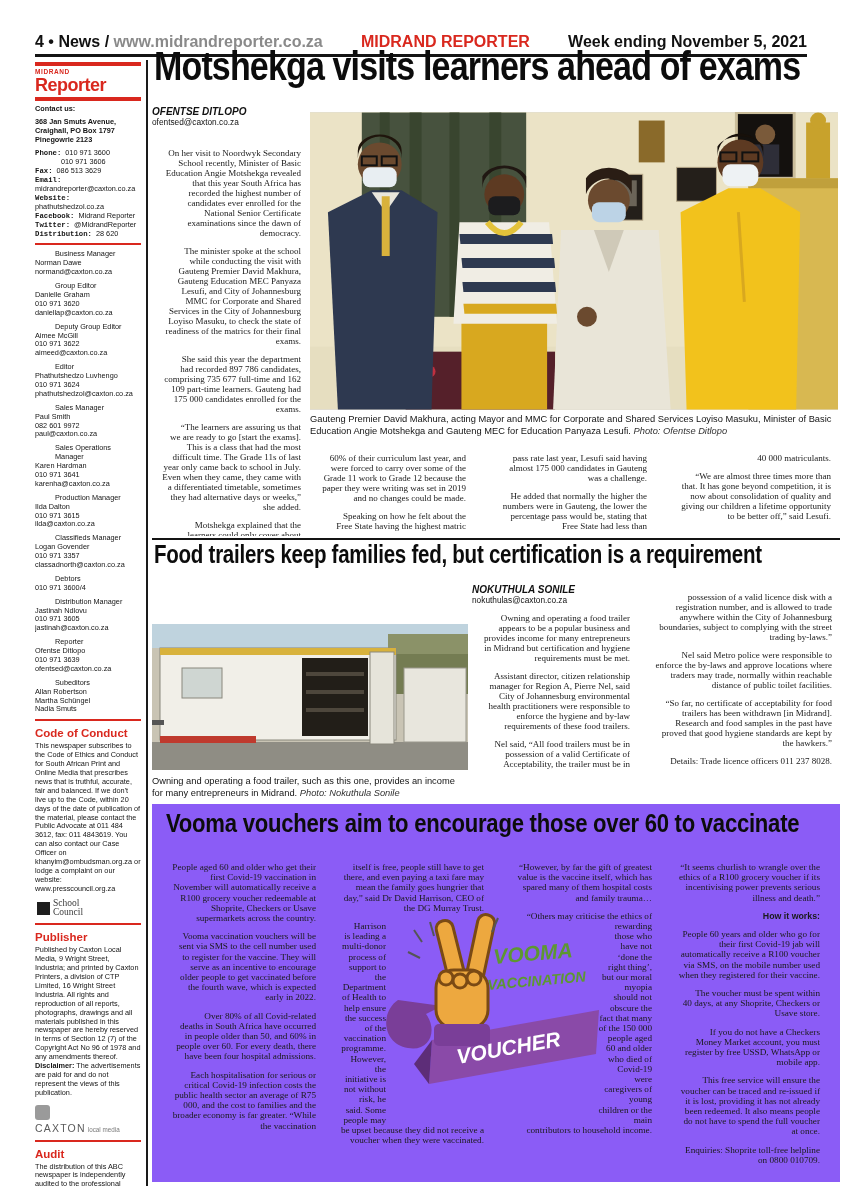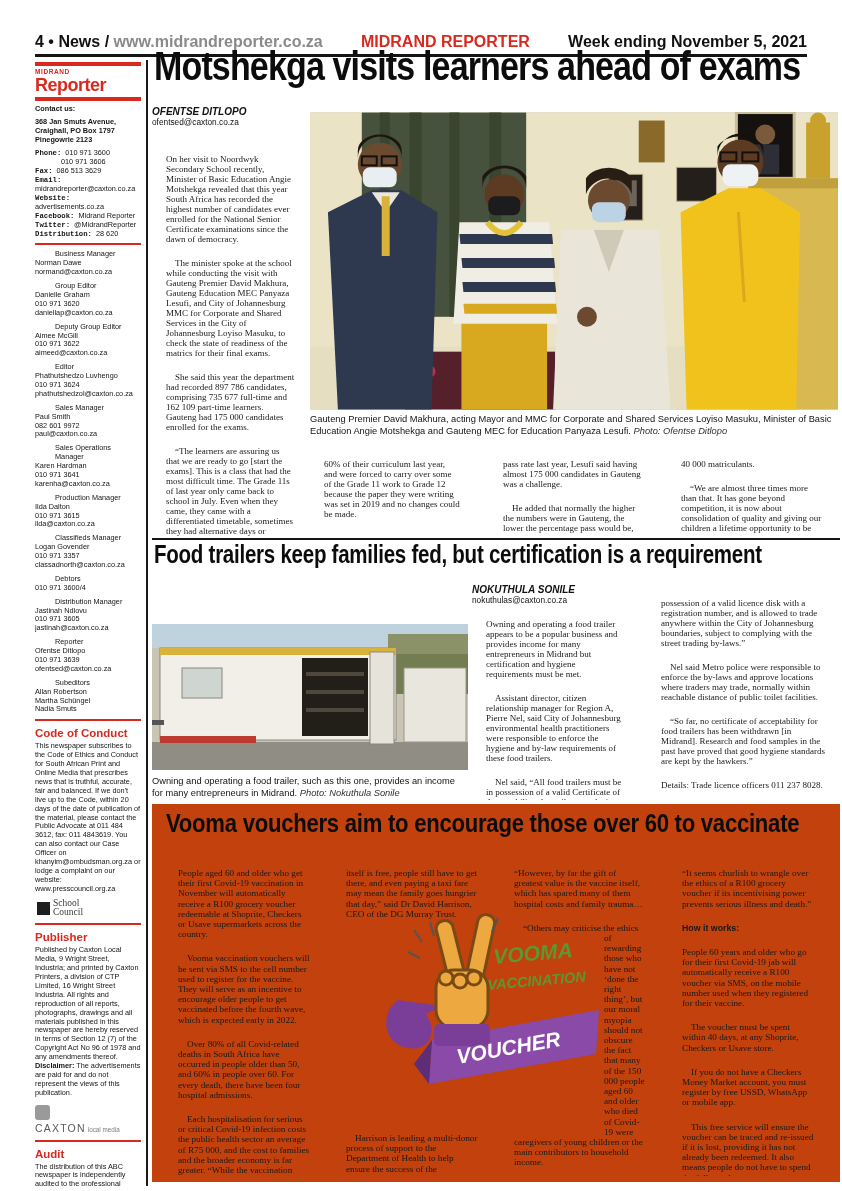--- a/index.html
+++ b/index.html
@@ -35,31 +35,31 @@
   .cx-name{font-size:10.5px;letter-spacing:1.2px;color:#5a5a5a;}
   .cx-sub{font-size:6.3px;color:#7a7a7a;}
   
   .main{position:absolute;left:152px;top:50px;width:688px;height:1133px;}
   .h1{position:absolute;left:2px;top:-6px;font-size:40px;font-weight:bold;letter-spacing:-1px;
       white-space:nowrap;transform:scaleX(.85);transform-origin:left top;color:#0c0c0c;}
   .byline{position:absolute;}
   .byline-name{font-weight:bold;font-style:italic;font-size:10px;}
   .byline-mail{font-size:8.3px;}
   .serif{font-family:"Liberation Serif",serif;font-size:9px;line-height:10px;color:#1a1a1a;}
-  .para{margin:14px;}
+  .para{margin:8px;text-align:right;}
   .para.ind{text-indent:9px;}
   .col{position:absolute;overflow:hidden;}
   .photo{position:absolute;overflow:hidden;background:#ddd;}
   .caption{position:absolute;font-size:9.3px;line-height:11.5px;color:#141414;}
   .credit{font-style:italic;color:#333;}
   .rule2{position:absolute;left:0;top:488px;width:688px;height:2px;background:#141414;}
   .h2{position:absolute;left:2px;top:490px;font-size:25px;font-weight:bold;letter-spacing:-.3px;
       white-space:nowrap;transform:scaleX(.82);transform-origin:left top;color:#0c0c0c;}
   
-  .vbox{position:absolute;left:0;top:754px;width:688px;height:378px;background:#c2410c;overflow:hidden;}
+  .vbox{position:absolute;left:0;top:754px;width:688px;height:378px;background:#8b5cf6;overflow:hidden;}
   .h3{position:absolute;left:14px;top:4px;font-size:26px;font-weight:bold;letter-spacing:-.3px;
       white-space:nowrap;transform:scaleX(.85);transform-origin:left top;color:#0c0c0c;}
   .vcol{position:absolute;top:50px;font-family:"Liberation Serif",serif;font-size:9.2px;
         line-height:10.2px;color:#1a1a1a;overflow:hidden;height:322px;}
   .fl-r{float:right;width:98px;height:200px;}
   .fl-l{float:left;width:90px;height:200px;}
   .bold{font-weight:bold;}
   .vgraphic{position:absolute;left:228px;top:108px;width:224px;height:210px;z-index:3;}
 </style>
 </head>
@@ -82,21 +82,21 @@
     <div class="logo-midrand">MIDRAND</div>
     <div class="logo-reporter">Reporter</div>
     <div class="redbar"></div>
 
     <div class="sb-h">Contact us:</div>
     <div class="addr">368 Jan Smuts Avenue, Craighall, PO Box 1797 Pinegowrie 2123</div>
     <div class="crow"><b>Phone:</b> <span>010 971 3600</span></div>
     <div class="crow ind2"><span>010 971 3606</span></div>
     <div class="crow"><b>Fax:</b> <span>086 513 3629</span></div>
     <div class="crow"><b>Email:</b> <span>midrandreporter@caxton.co.za</span></div>
-    <div class="crow"><b>Website:</b> <span>advertisements.co.za</span></div>
+    <div class="crow"><b>Website:</b> <span>phathutshedzol.co.za</span></div>
     <div class="crow"><b>Facebook:</b> <span>Midrand Reporter</span></div>
     <div class="crow"><b>Twitter:</b> <span>@MidrandReporter</span></div>
     <div class="crow"><b>Distribution:</b> <span>28 620</span></div>
 
     <div class="redrule"></div>
 
     <div class="sb-section">
       <div class="role">Business Manager</div>
       <div>Norman Dawe</div>
       <div>normand@caxton.co.za</div>

